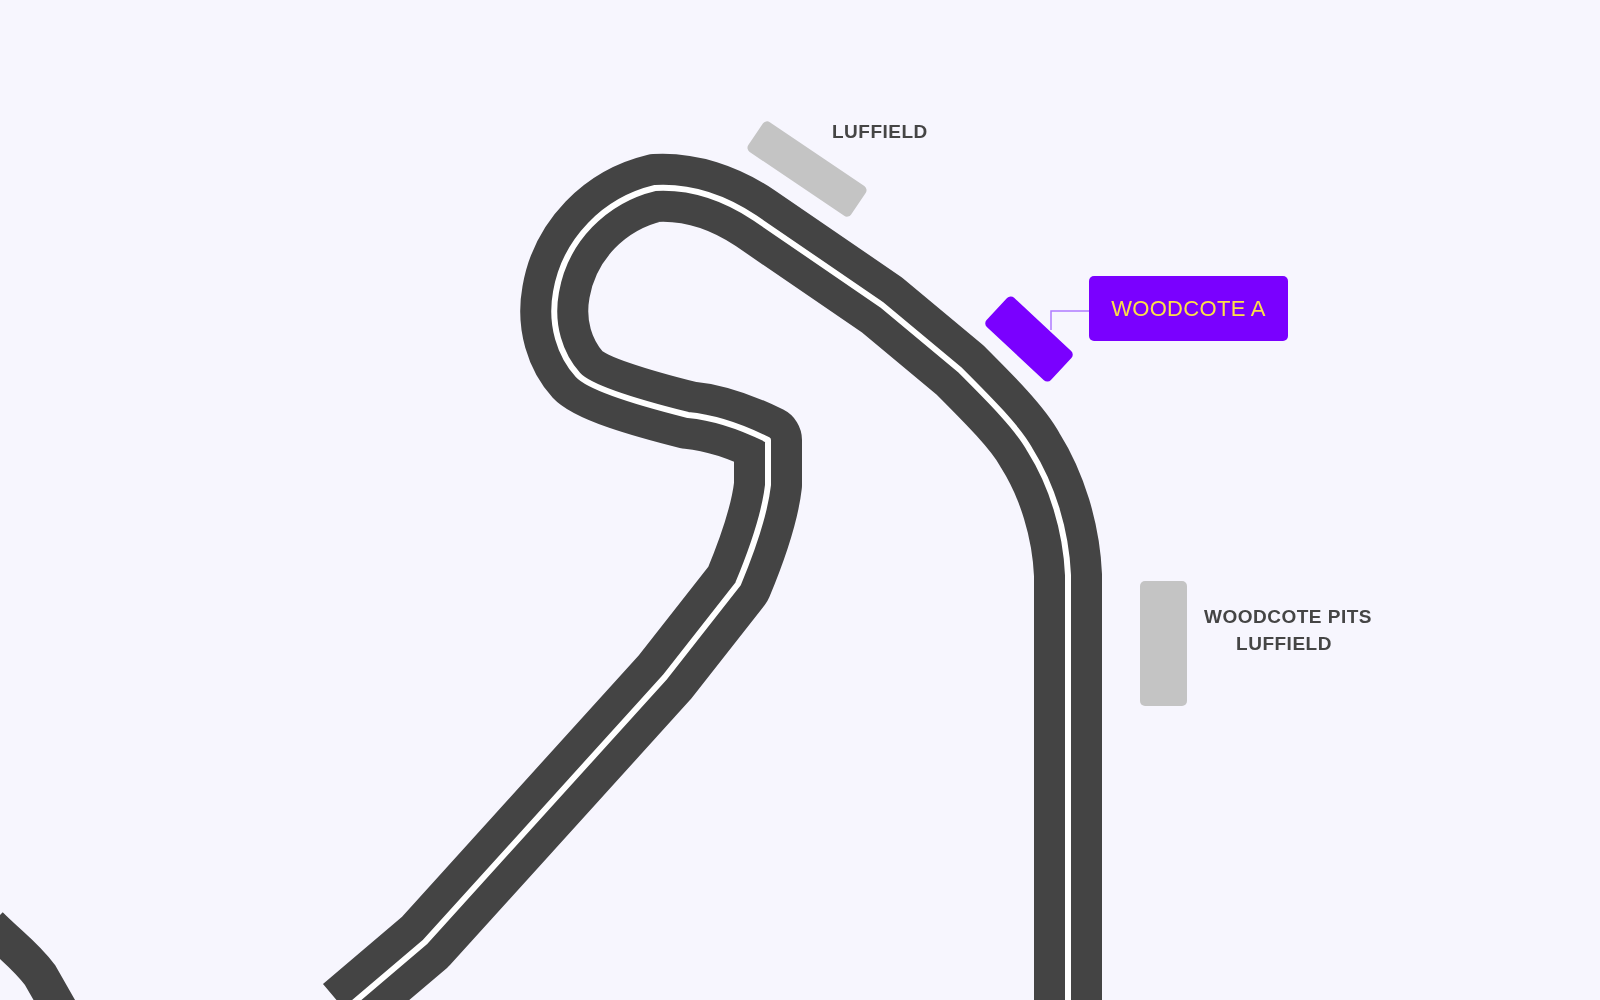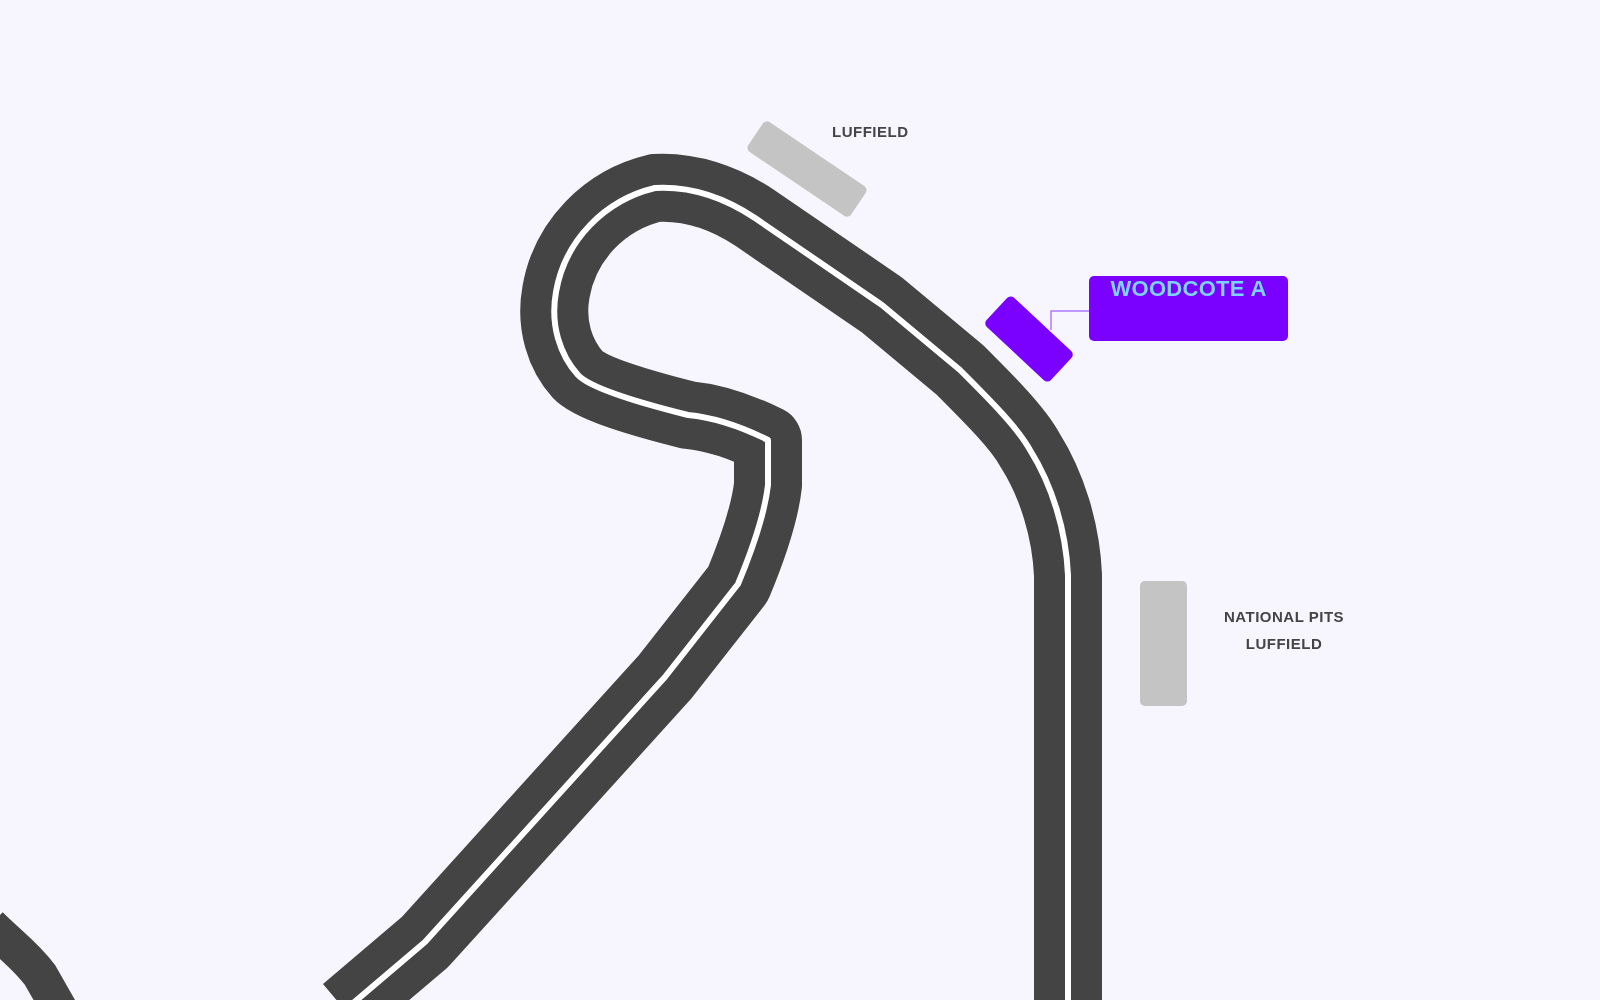--- a/index.html
+++ b/index.html
@@ -6,35 +6,35 @@
   body {
     width: 1600px; height: 1000px; overflow: hidden;
     background: #f7f6fe;
     font-family: "Liberation Sans", "DejaVu Sans", sans-serif;
     position: relative;
   }
   #map { position: absolute; left: 0; top: 0; }
   .label {
     position: absolute;
     color: #454545;
-    font-size: 15px;
+    font-size: 19px;
     font-weight: 600;
     letter-spacing: 0.5px;
     text-align: center;
     line-height: 27px;
     white-space: nowrap;
   }
   .callout {
     position: absolute;
     background: #7a00ff;
-    color: #7dd3fc;
+    color: #fde047;
     border-radius: 5px;
     font-size: 22px;
-    font-weight: 700;
-    display: flex; align-items: flex-start; justify-content: center;
+    font-weight: 400;
+    display: flex; align-items: center; justify-content: center;
     letter-spacing: 0.3px;
     cursor: pointer;
   }
 </style>
 </head>
 <body>
 
 <svg id="map" width="1600" height="1000" viewBox="0 0 1600 1000" xmlns="http://www.w3.org/2000/svg">
 
   <g fill="none" stroke-linejoin="round">
@@ -88,15 +88,15 @@
   </g>
 </svg>
 
 <div class="label" style="left:832px; top:118px;">LUFFIELD</div>
 
 <div class="callout" style="left:1089px; top:276px; width:199px; height:65px;">
   <span>WOODCOTE A</span>
 </div>
 
 <div class="label" style="left:1204px; top:603px; width:160px;">
-  <div>NATIONAL PITS</div>
+  <div>WOODCOTE PITS</div>
   <div>LUFFIELD</div>
 </div>
 
 </body></html>

